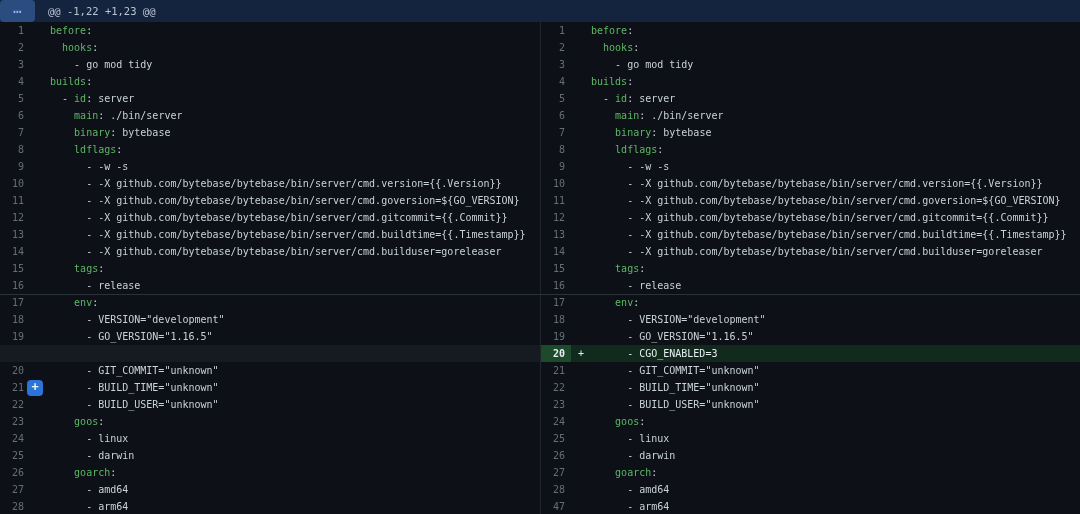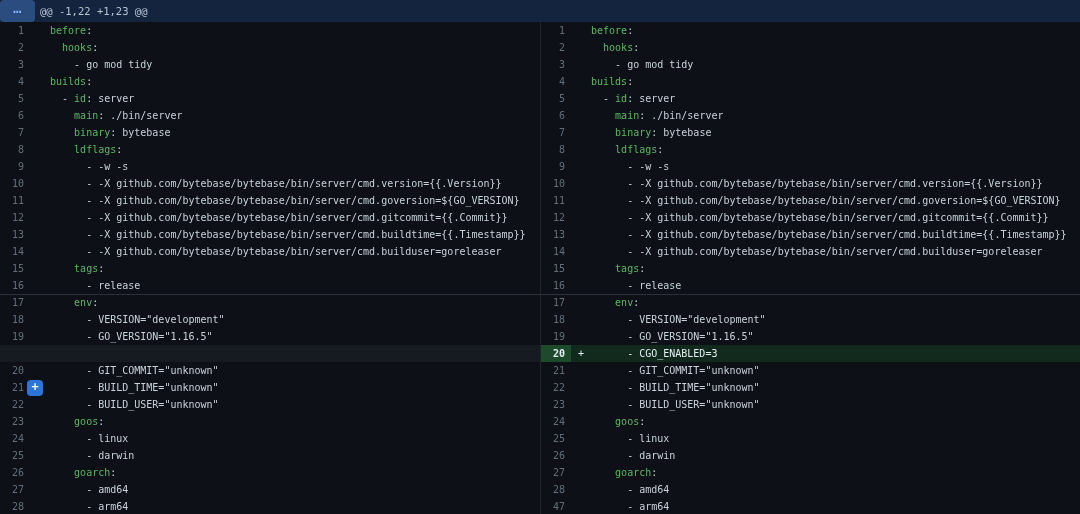--- a/index.html
+++ b/index.html
@@ -9,21 +9,21 @@
     --added-gutter-bg:#1d4a2a; --added-text:#e6edf3; --empty-row-bg:#161b22;
     --plus-button-bg:#2d74d9; --separator:#2b3138; --pane-divider:#21262d;
   }
   *{margin:0;padding:0;box-sizing:border-box}
   body{background:#000;font-family:"DejaVu Sans Mono",monospace}
   .diff-viewer{width:1080px;height:514px;background:var(--background);overflow:hidden}
   .hunk-bar{height:22px;background:var(--header-bg);display:flex;align-items:stretch}
   .expand-btn{width:35px;height:22px;flex:none;background:var(--expand-button-bg);
     border:none;border-radius:4px;color:var(--expand-dots);font-size:14px;line-height:20px;
     cursor:pointer;text-align:center;font-family:"DejaVu Sans Mono",monospace}
-  .hunk-text{color:var(--hunk-text);font-size:10.5px;line-height:22px;padding-left:5px;white-space:pre}
+  .hunk-text{color:var(--hunk-text);font-size:10.5px;line-height:22px;padding-left:13px;white-space:pre}
   .panes{display:flex}
   .pane{width:540px;flex:none}
   .pane.right{border-left:1px solid var(--pane-divider)}
   .row{display:flex;height:17px;line-height:17px;font-size:10px}
   .row.sep{box-shadow:inset 0 1px 0 var(--separator)}
   .row.empty{background:var(--empty-row-bg)}
   .gutter{width:30px;flex:none;text-align:right;padding-right:6px;color:var(--gutter-text);cursor:pointer}
   .marker{width:20px;flex:none;text-align:center;color:var(--added-text);position:relative}
   .code{white-space:pre;color:var(--code-text);overflow:hidden}
   .code .key{color:var(--key-color)}

